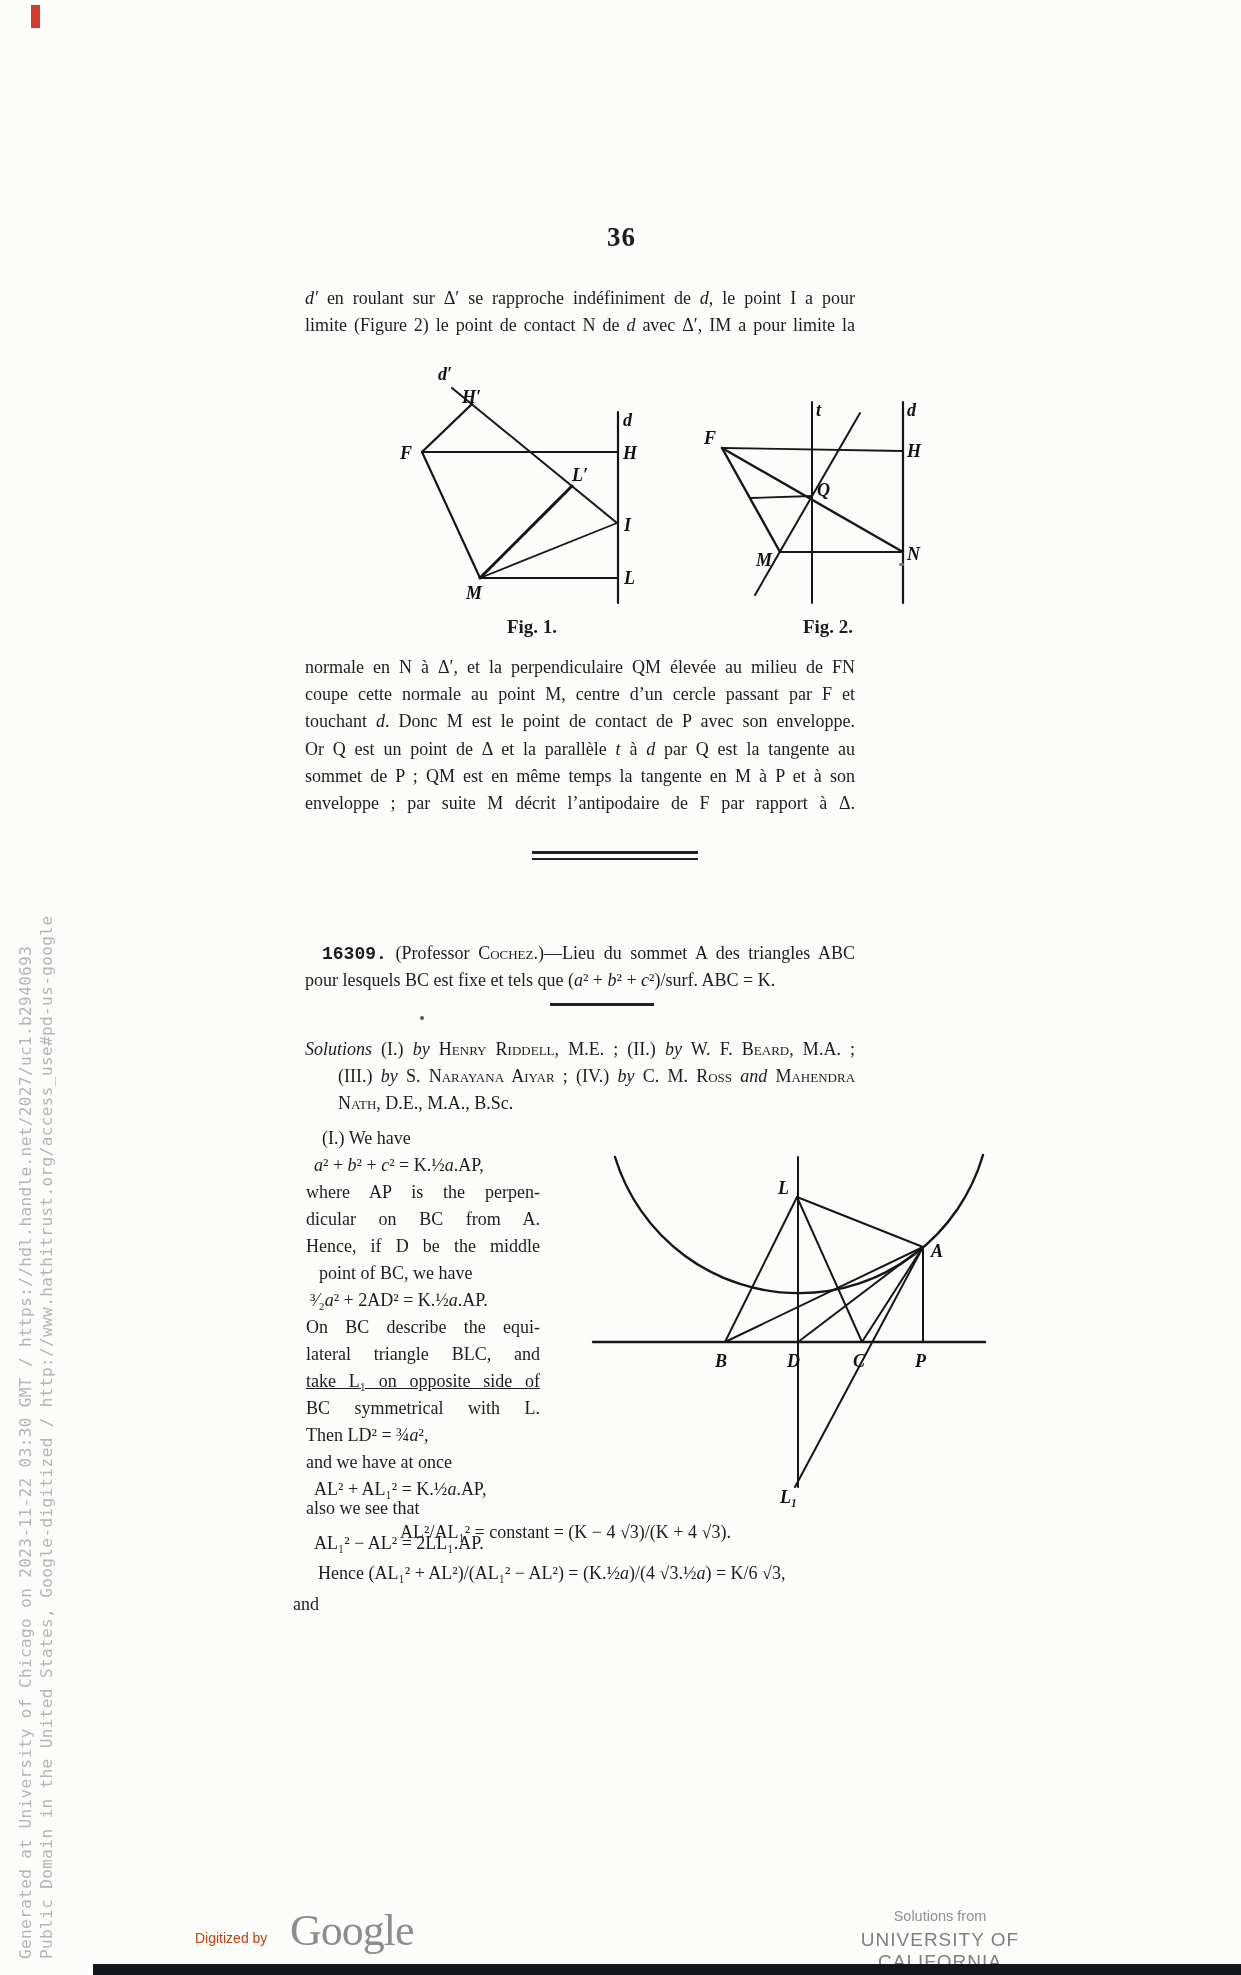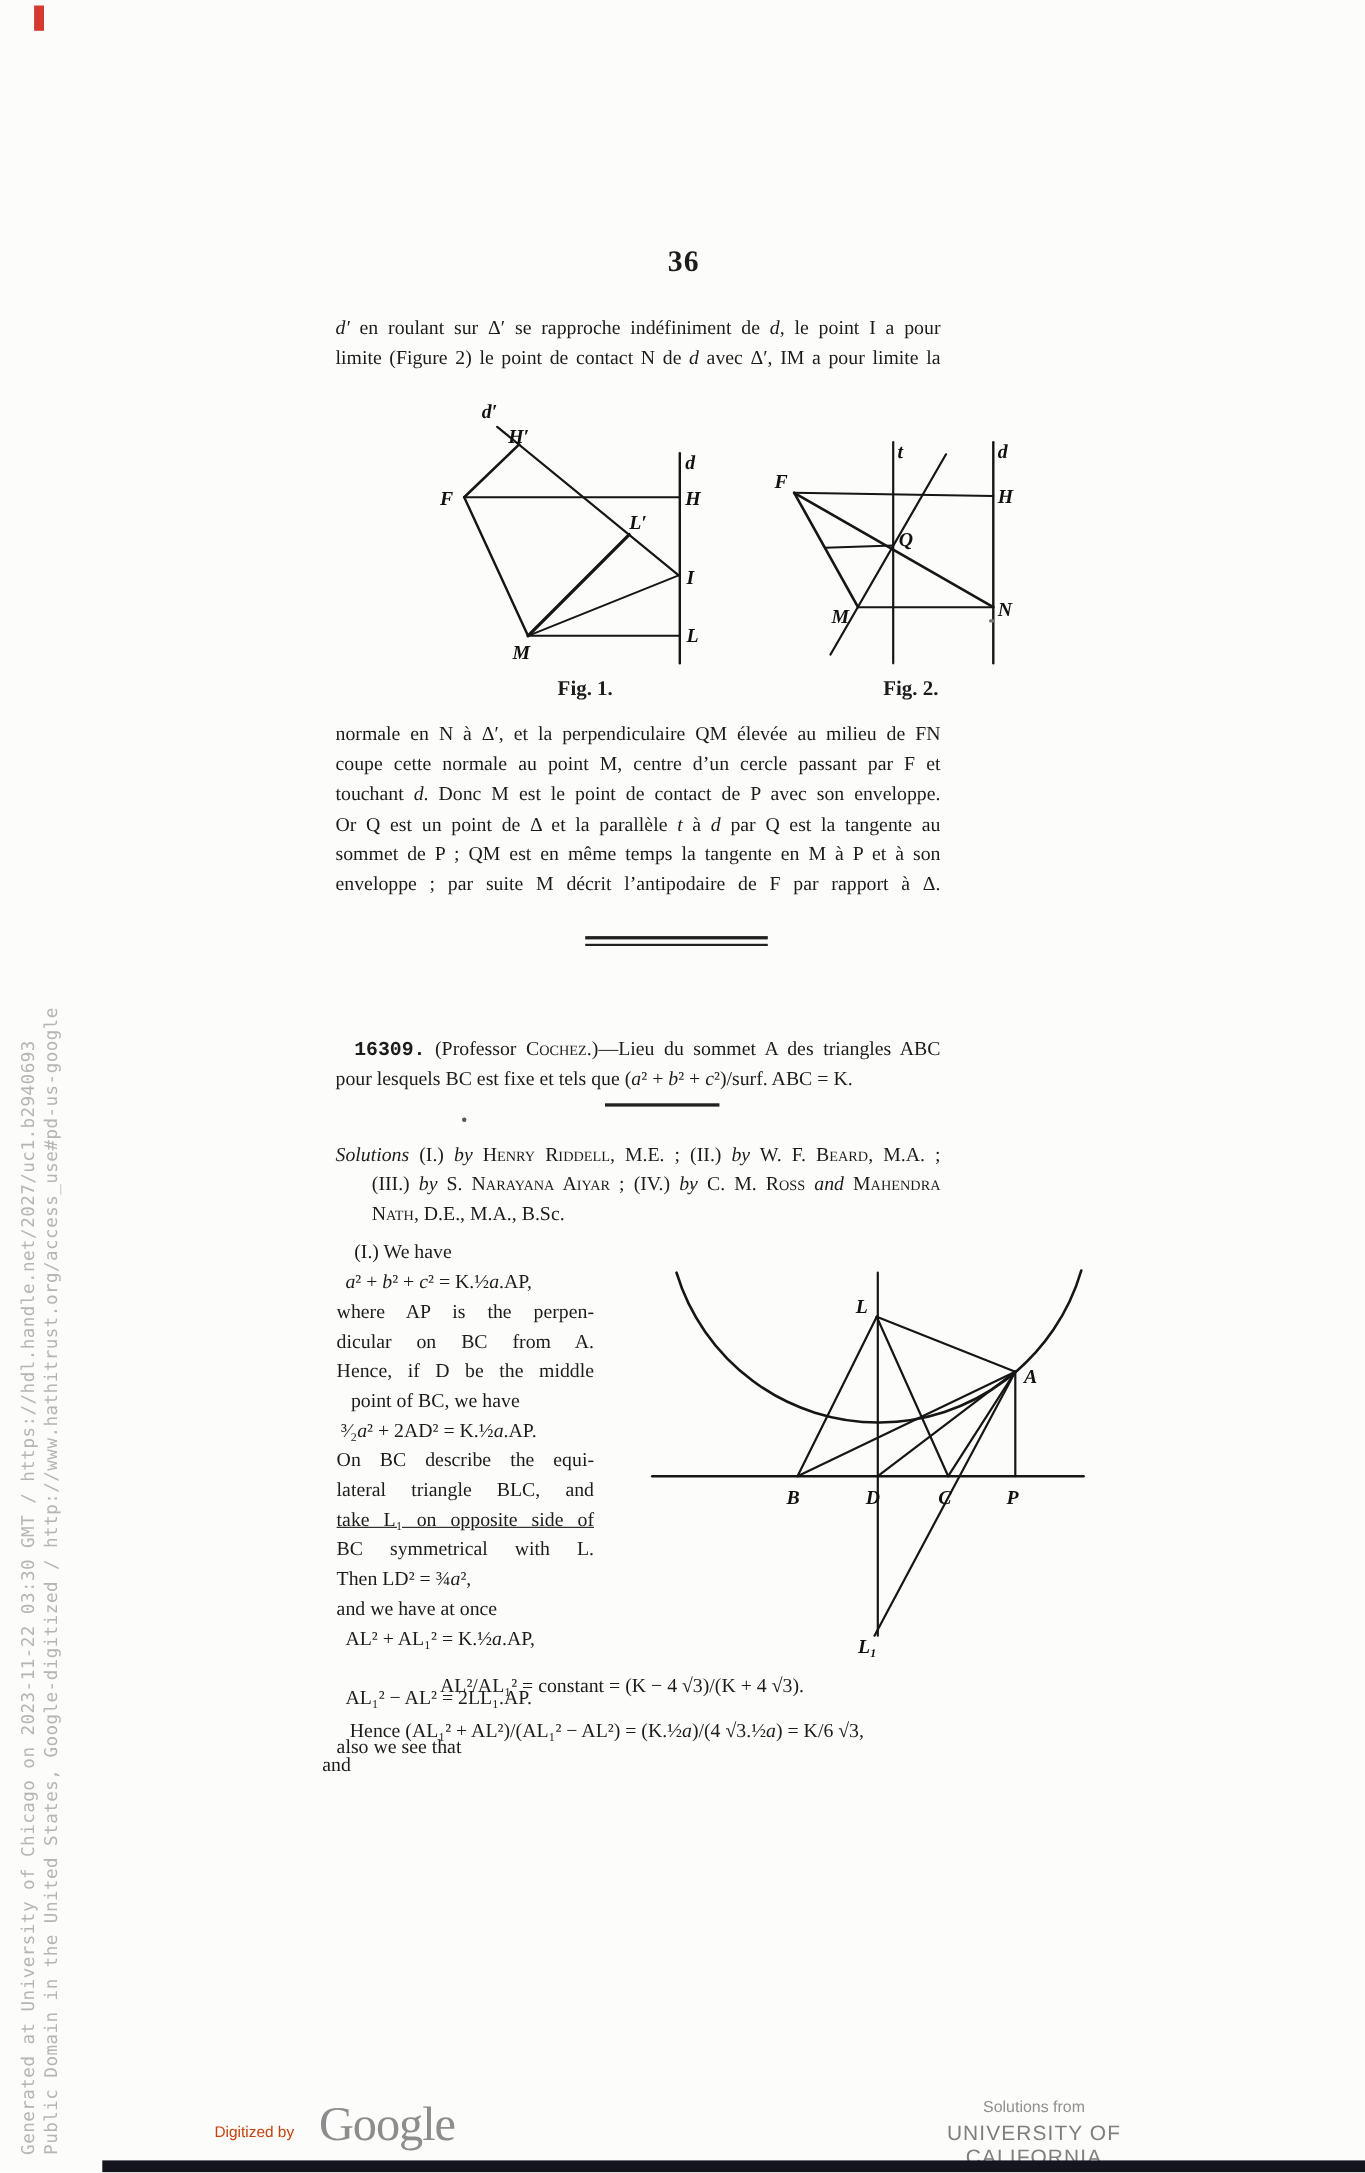--- a/index.html
+++ b/index.html
@@ -115,21 +115,21 @@
   <div class="ln jl" style="left:306px;top:1234px;width:234px;"><span>Hence, if D be the middle</span></div>
   <div class="ln" style="left:306px;top:1261px;margin-left:13px;"><span>point of BC, we have</span></div>
   <div class="ln" style="left:310px;top:1288px;"><span>³⁄₂</span><span class="s-i">a</span><span>² + 2AD² = K.½</span><span class="s-i">a</span><span>.AP.</span></div>
   <div class="ln jl" style="left:306px;top:1315px;width:234px;"><span>On BC describe the equi-</span></div>
   <div class="ln jl" style="left:306px;top:1342px;width:234px;"><span>lateral triangle BLC, and</span></div>
   <div class="ln jl" style="left:306px;top:1369px;width:234px;text-decoration:underline;"><span>take L₁ on opposite side of</span></div>
   <div class="ln jl" style="left:306px;top:1396px;width:234px;"><span>BC symmetrical with L.</span></div>
   <div class="ln" style="left:306px;top:1423px;"><span>Then LD² = ¾</span><span class="s-i">a</span><span>²,</span></div>
   <div class="ln" style="left:306px;top:1450px;"><span>and we have at once</span></div>
   <div class="ln" style="left:314px;top:1477px;"><span>AL² + AL₁² = K.½</span><span class="s-i">a</span><span>.AP,</span></div>
-  <div class="ln" style="left:306px;top:1576px;"><span>also we see that</span></div>
+  <div class="ln" style="left:306px;top:1496px;"><span>also we see that</span></div>
   <div class="ln" style="left:314px;top:1531px;"><span>AL₁² − AL² = 2LL₁.AP.</span></div>
 
   <svg class="figure" style="left:560px;top:1110px;" width="450" height="400" viewBox="0 0 450 400">
     <path d="M 55 47 A 192 192 0 0 0 423 45" stroke-width="2.4"></path>
     <line x1="33" y1="232" x2="425" y2="232" stroke-width="2.4"></line>
     <line x1="238" y1="47" x2="238" y2="377" stroke-width="2"></line>
     <line x1="165" y1="232" x2="237" y2="87" stroke-width="2"></line>
     <line x1="302" y1="232" x2="237" y2="87" stroke-width="2"></line>
     <line x1="363" y1="137" x2="237" y2="87" stroke-width="2"></line>
     <line x1="363" y1="137" x2="165" y2="232" stroke-width="2"></line>

